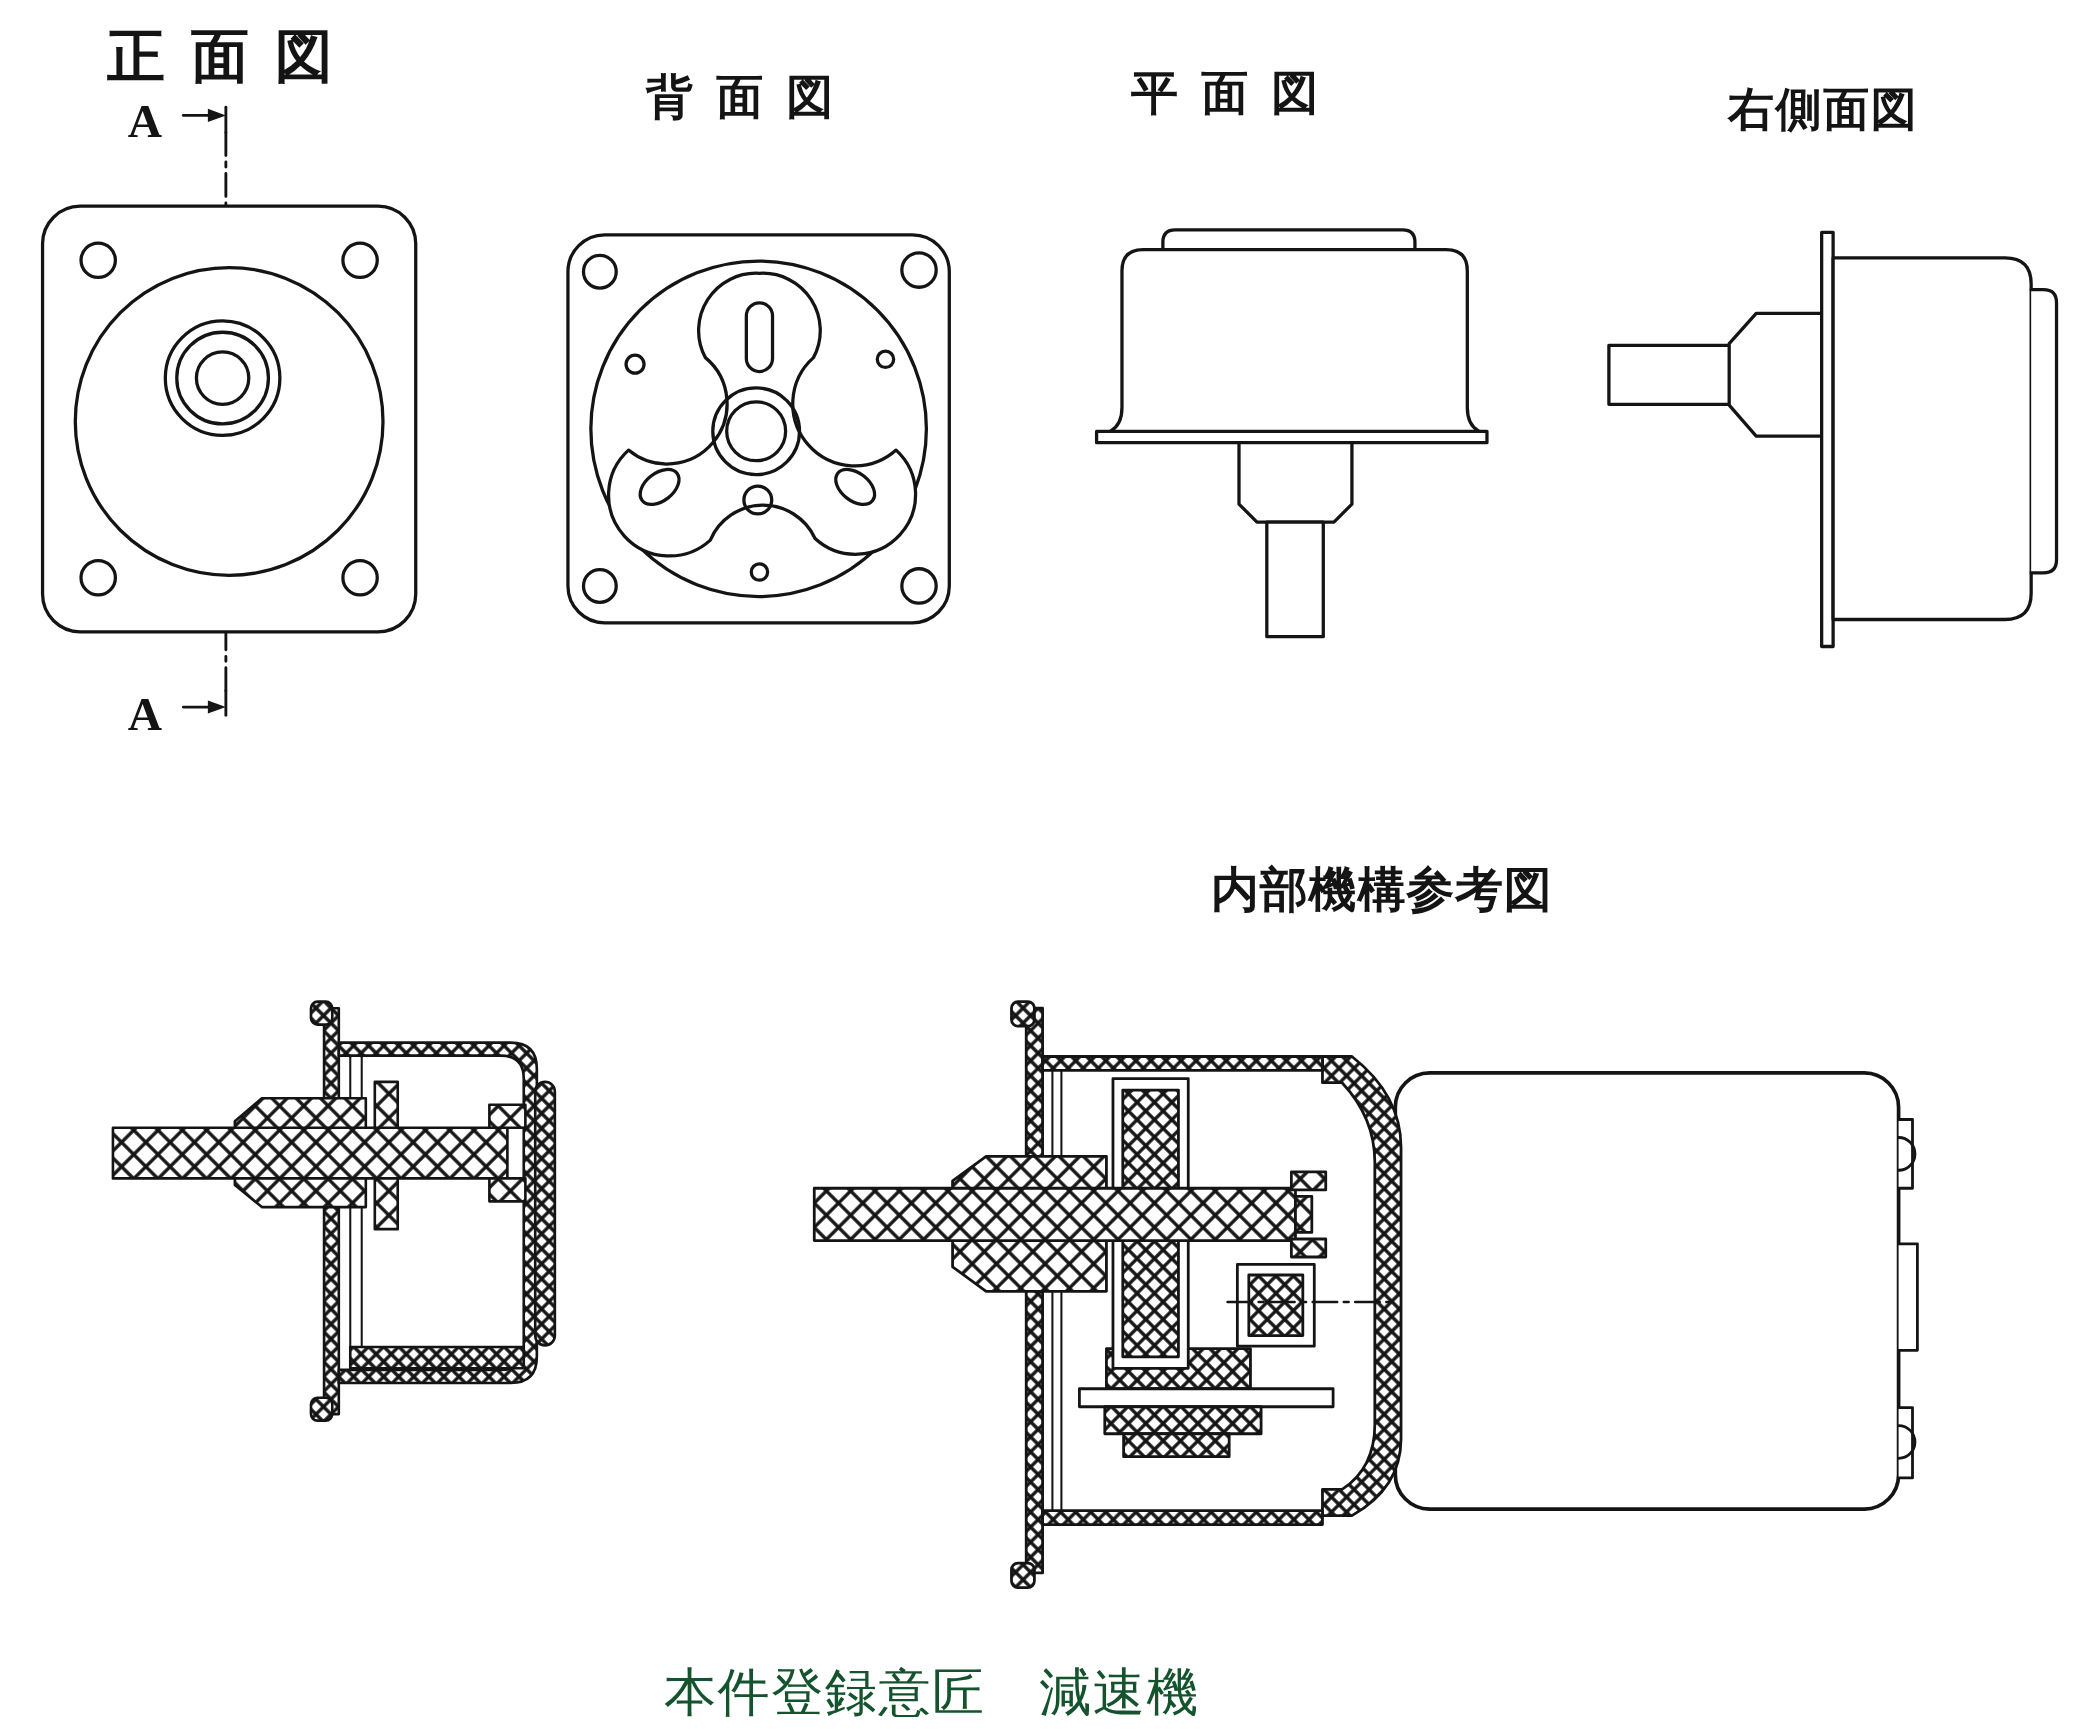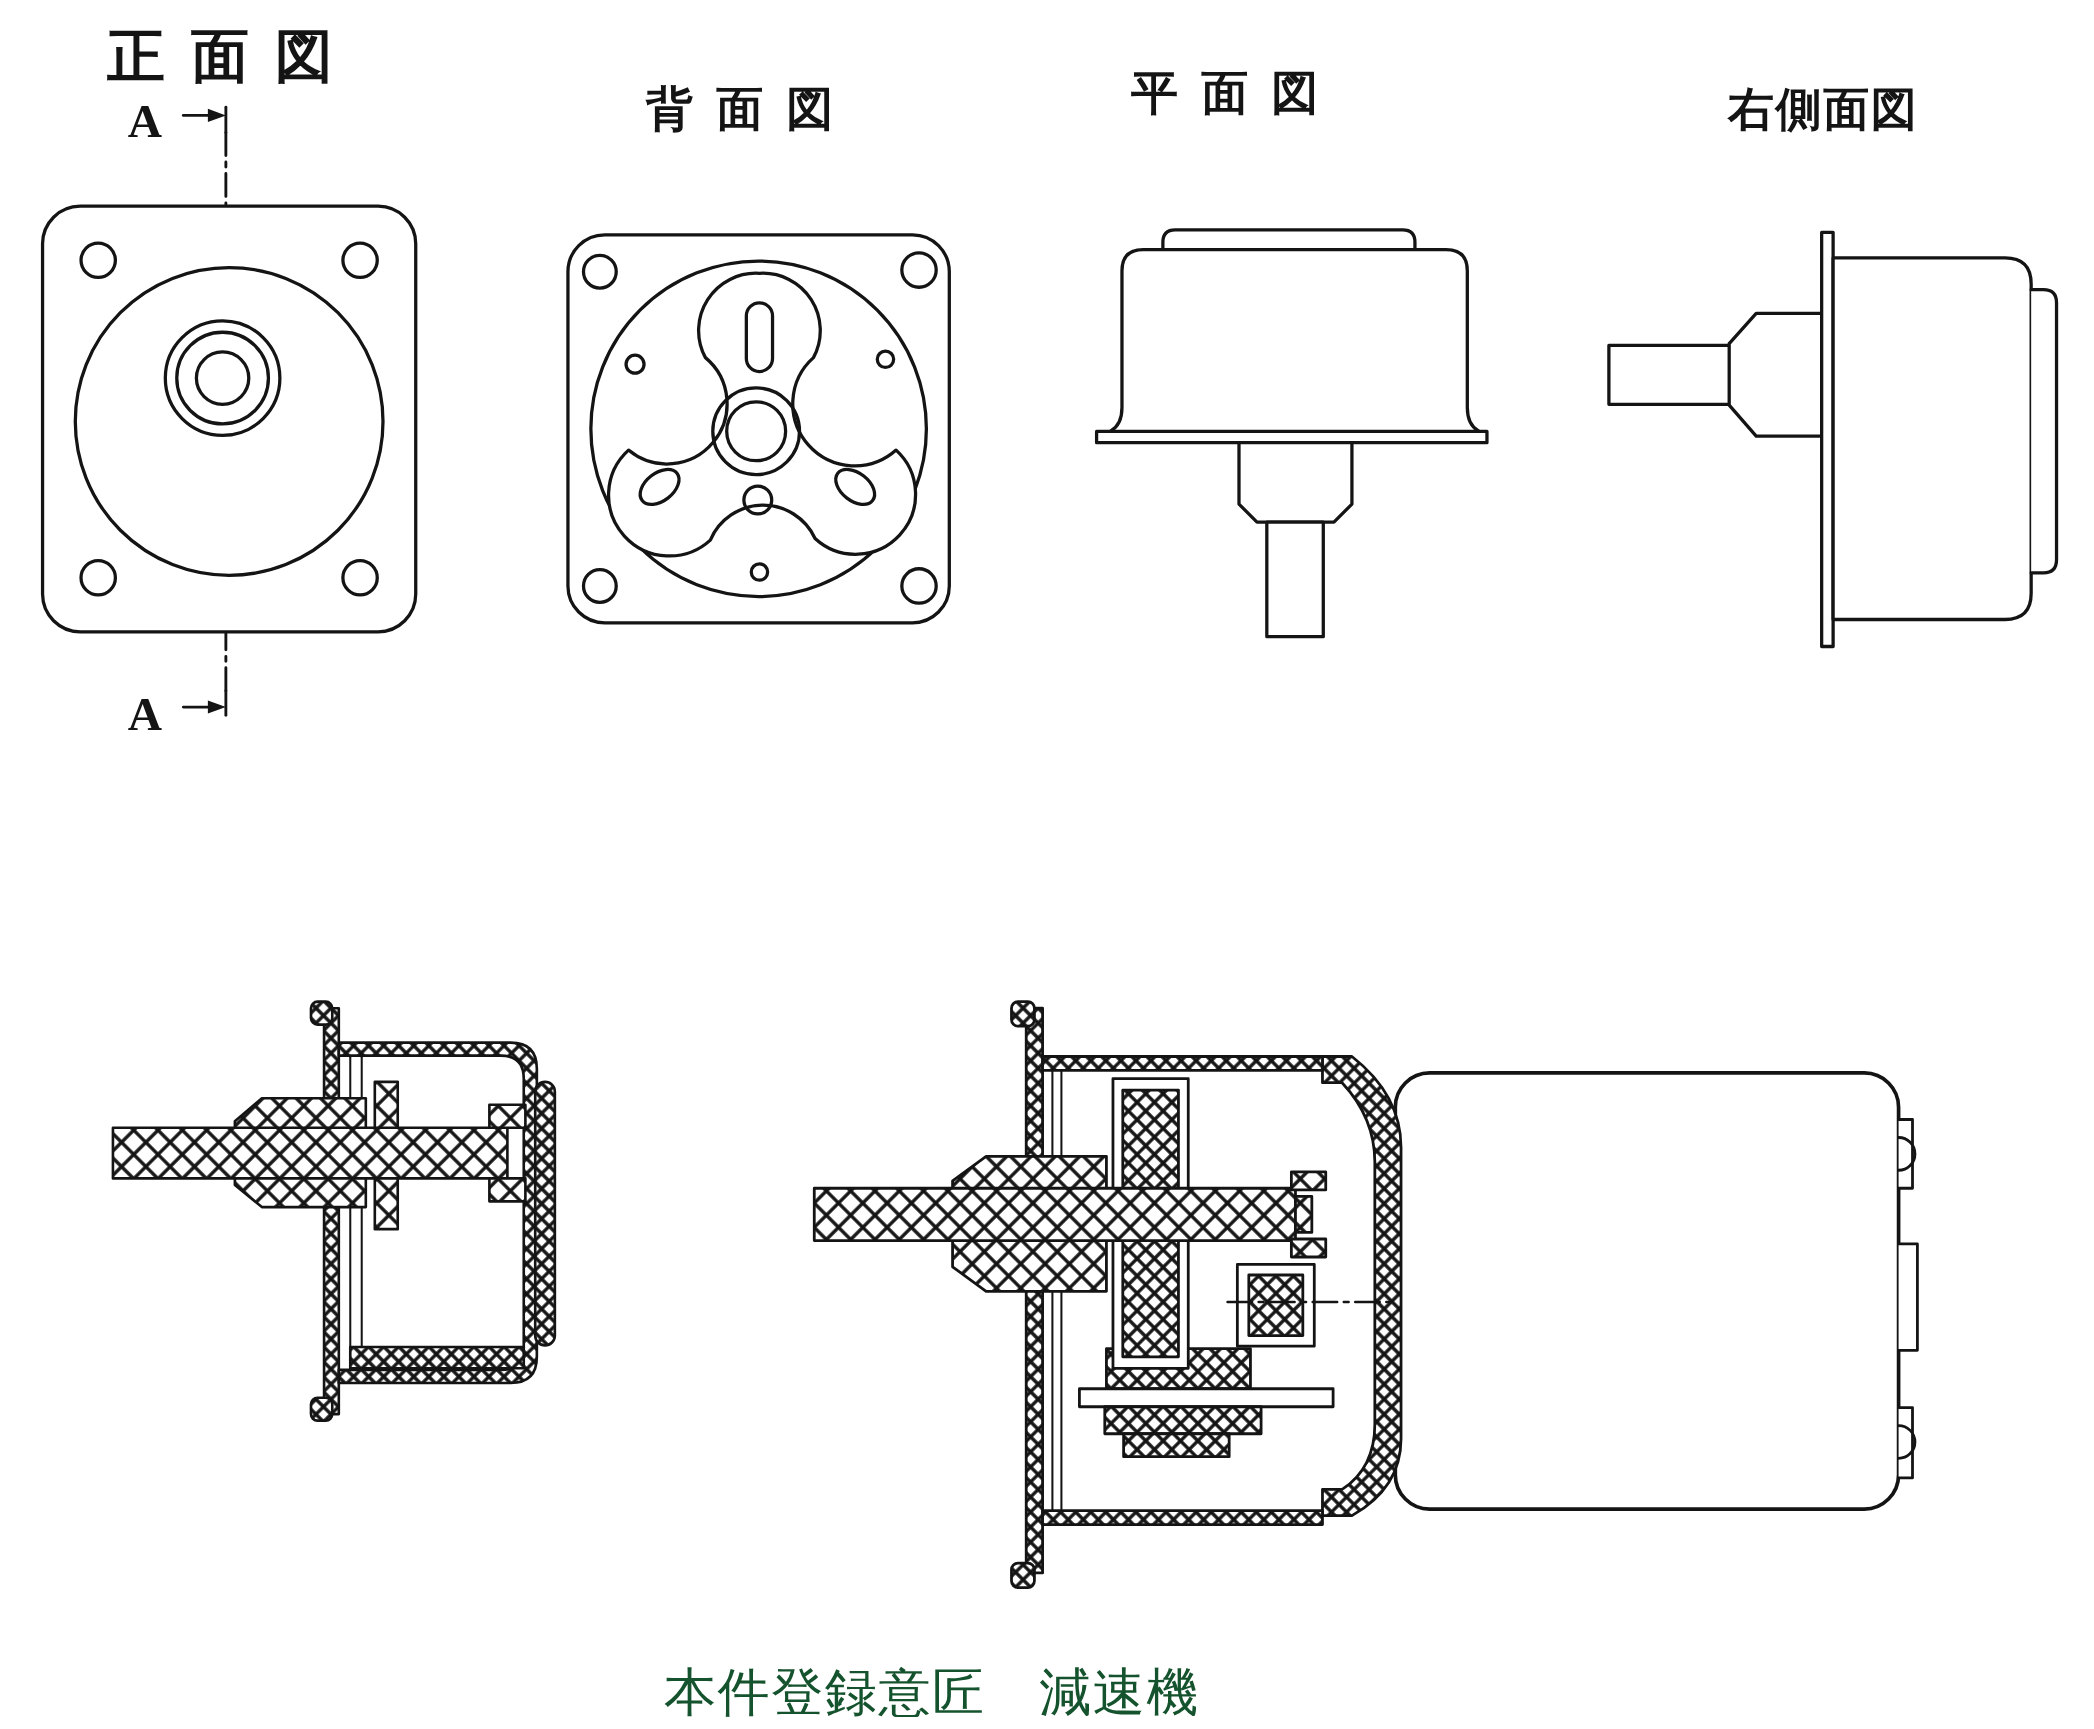--- a/index.html
+++ b/index.html
@@ -7,21 +7,21 @@
   svg.art{position:absolute;left:0;top:0;}
   .lbl{
     position:absolute;
     color:#141414;
     font-family:"Liberation Serif","DejaVu Serif",serif;
     font-weight:600;
     white-space:pre;
     line-height:1.1;
   }
   .lbl-front{left:107px;top:24.5px;font-size:58px;letter-spacing:5.7px;}
-  .lbl-rear{left:646px;top:72px;font-size:47px;letter-spacing:5.7px;margin-top:12px;}
+  .lbl-rear{left:646px;top:72px;font-size:47px;letter-spacing:5.7px;}
   .lbl-plan{left:1131px;top:68px;font-size:47px;letter-spacing:5.7px;}
   .lbl-right{left:1728px;top:85px;font-size:46px;letter-spacing:1.6px;}
   .lbl-sec1{left:133px;top:814px;font-size:49px;letter-spacing:0.8px;}
   .lbl-sec2{left:176px;top:882px;font-size:49px;letter-spacing:1.6px;}
   .lbl-internal{left:1211px;top:864px;font-size:48px;letter-spacing:0.8px;}
   .caption{
     position:absolute;left:664px;top:1658px;
     color:#14532d;
     font-family:"Liberation Sans","DejaVu Sans",sans-serif;
     font-weight:500;font-size:52px;letter-spacing:1.6px;white-space:pre;
@@ -173,16 +173,17 @@
       <rect x="1583" y="1462" width="20" height="44" fill="url(#hA)"></rect>
       <rect x="1578" y="1432" width="42" height="22" fill="url(#hA)"></rect>
       <rect x="1578" y="1514" width="42" height="22" fill="url(#hA)"></rect>
     </g>
   </svg>
 
   <div class="lbl lbl-front">正 面 図</div>
   <div class="lbl lbl-rear">背 面 図</div>
   <div class="lbl lbl-plan">平 面 図</div>
   <div class="lbl lbl-right">右側面図</div>
+  <div class="lbl lbl-internal">内部機構参考図</div>
   <div class="caption">本件登録意匠　減速機</div>
 
 </div>
 
 
 </body></html>

